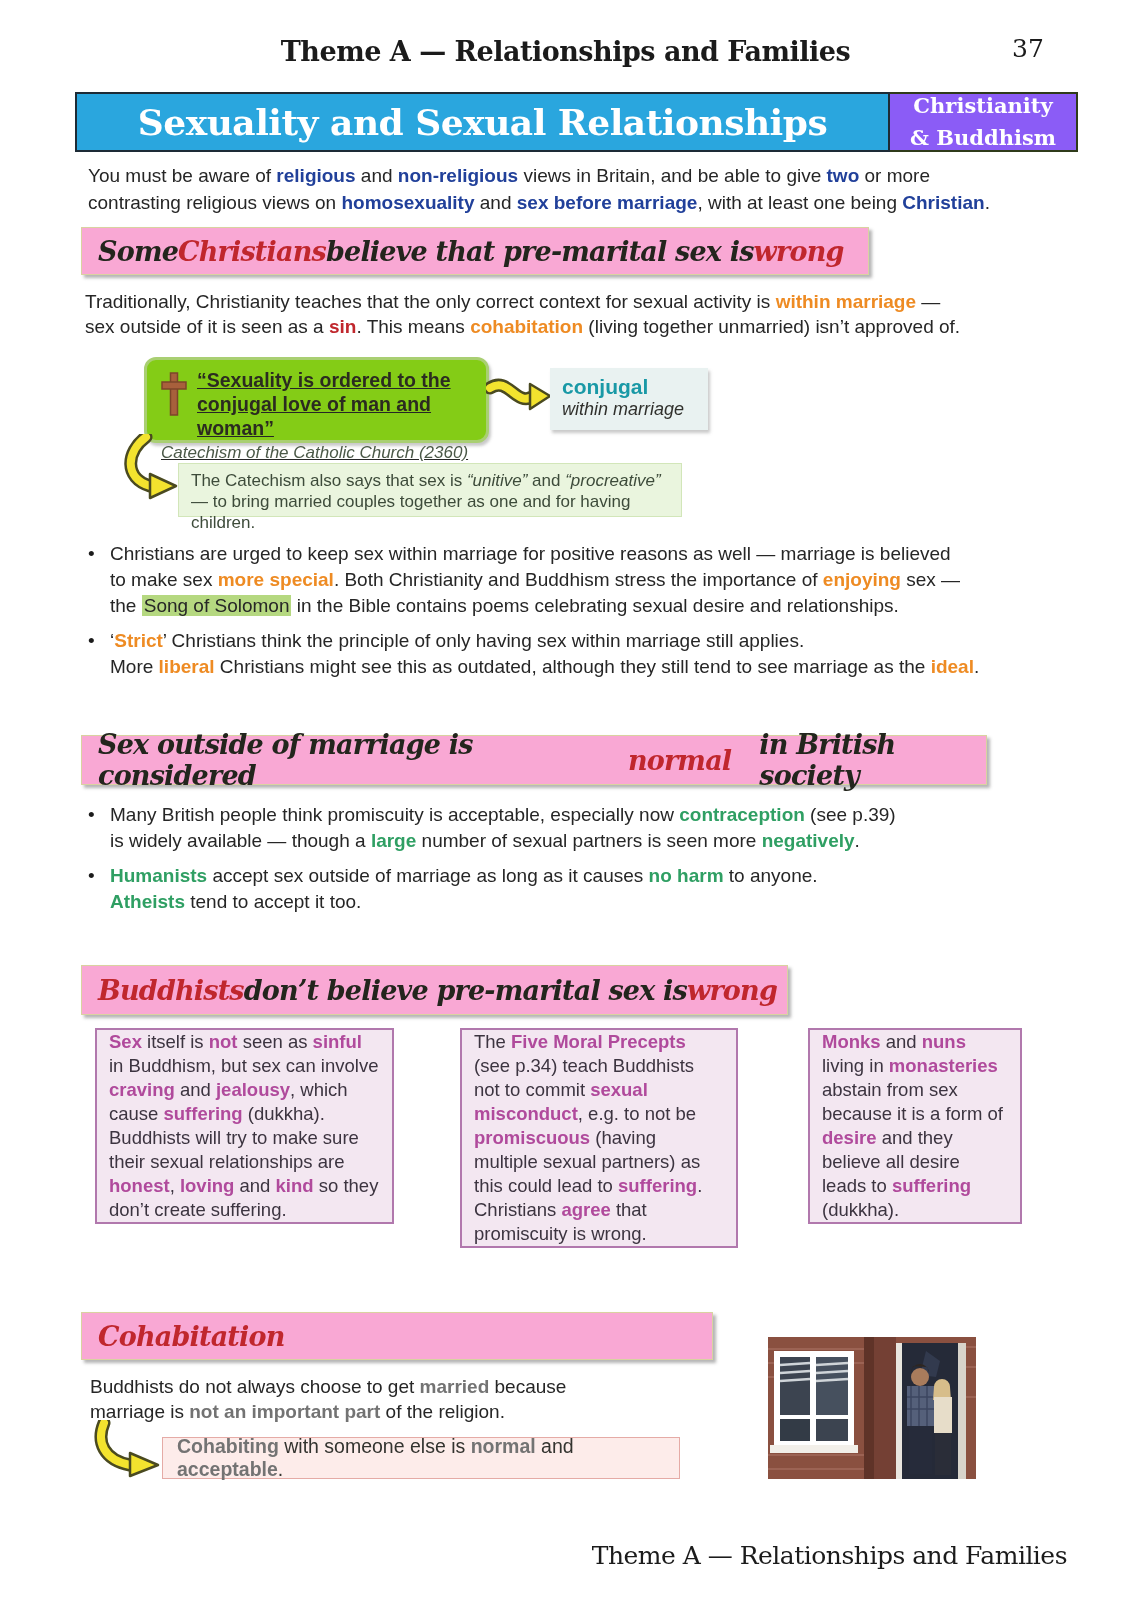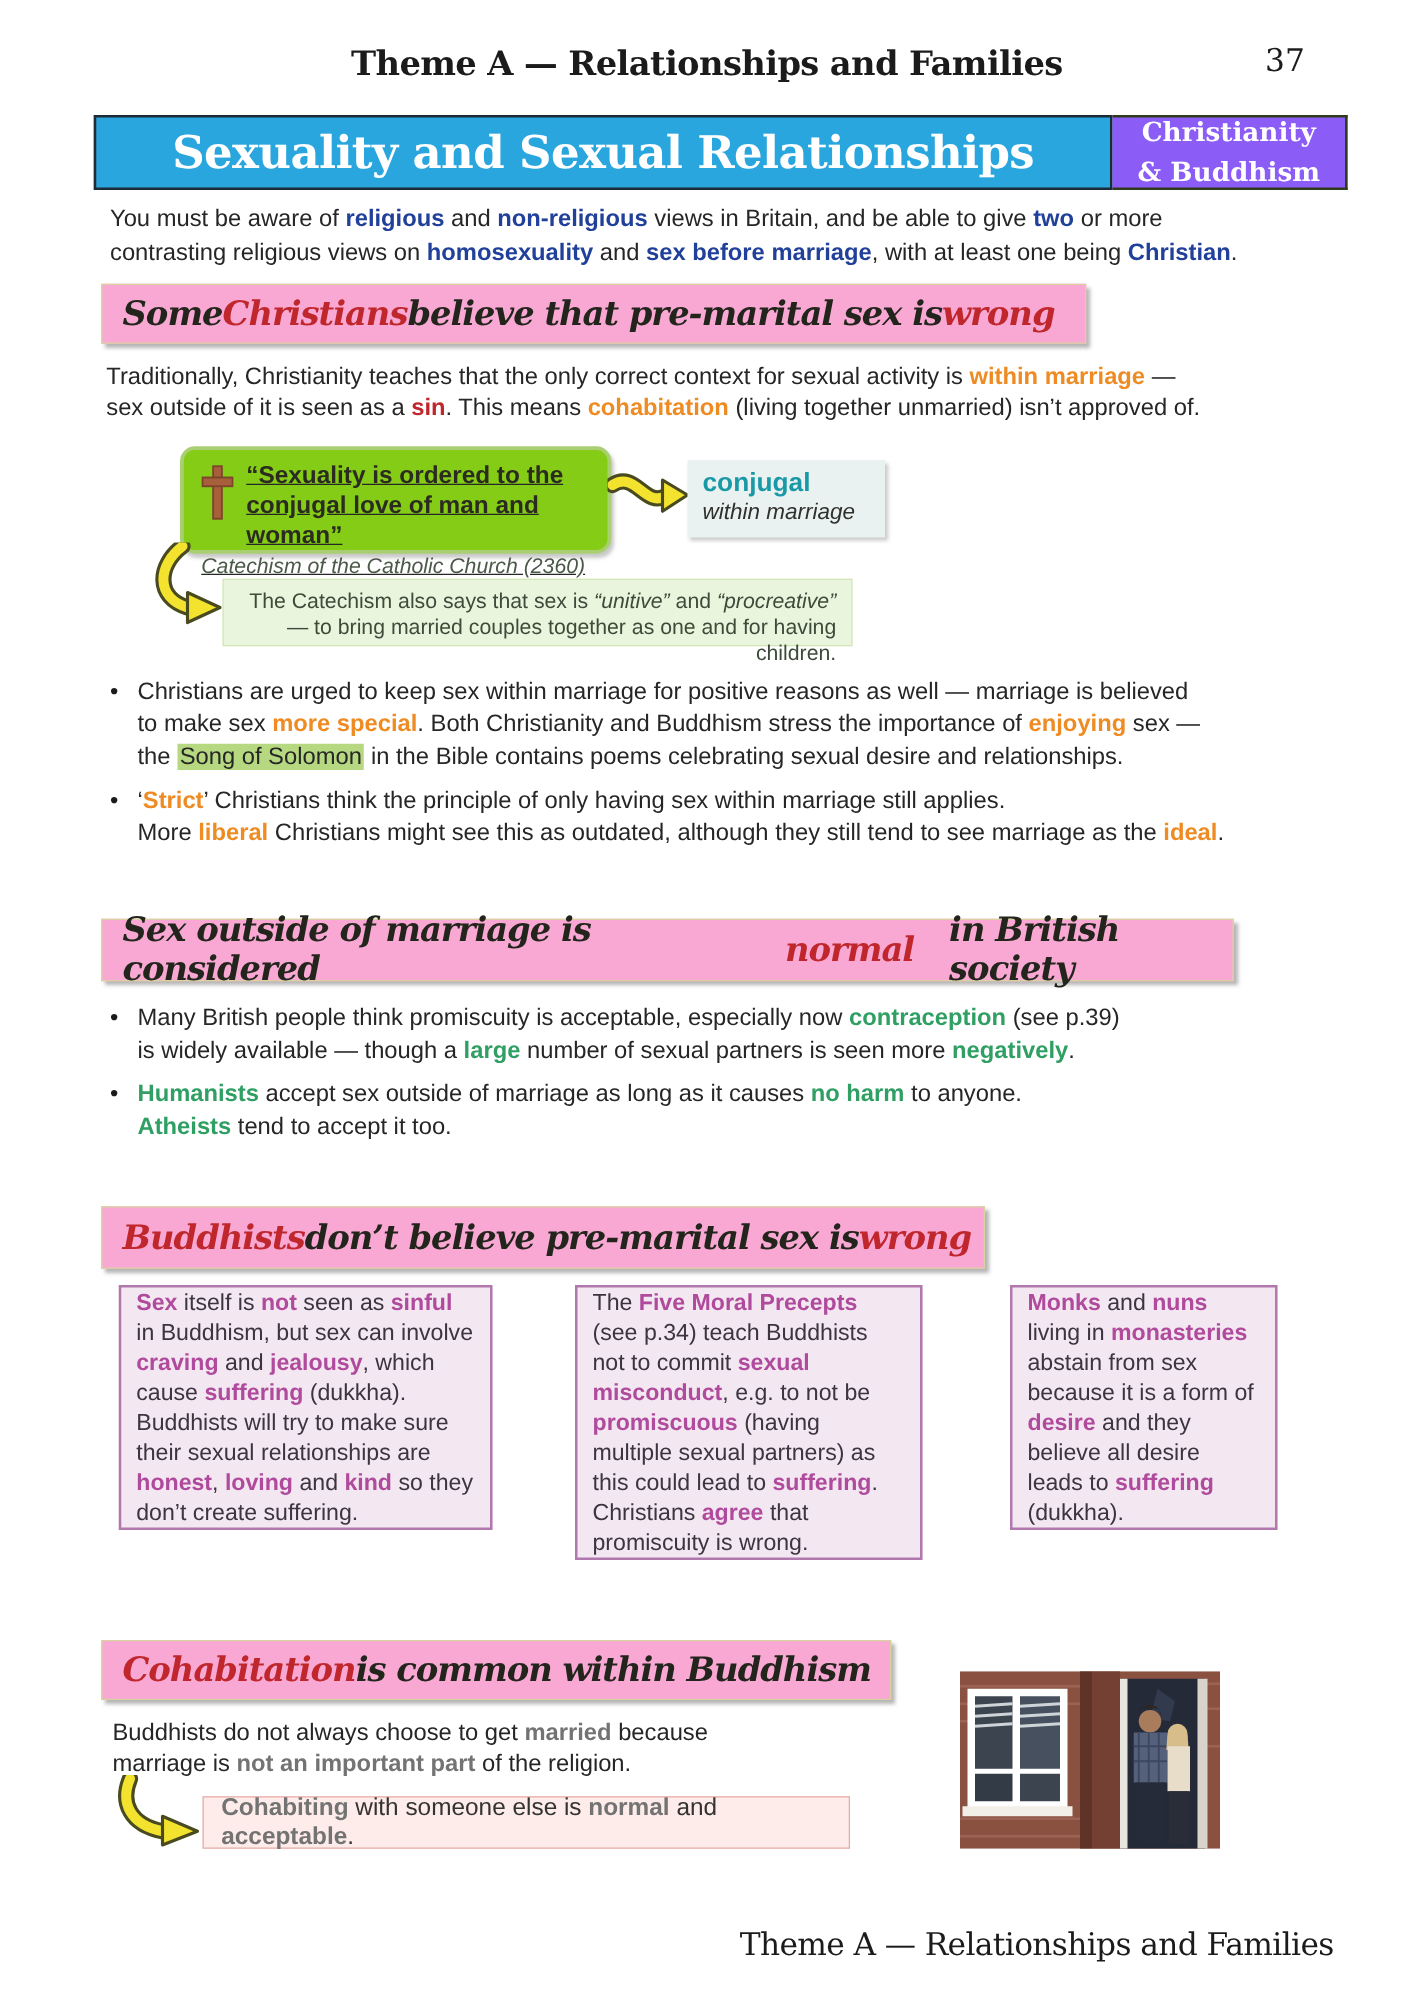--- a/index.html
+++ b/index.html
@@ -37,21 +37,21 @@
              border:3px solid #a9cf72;border-radius:12px;box-shadow:2px 3px 3px rgba(100,100,100,0.35);
              box-sizing:border-box;padding:8px 12px 6px 14px;text-decoration:underline;}
   .quote-lines{margin-left:36px;font-weight:bold;font-size:19.5px;line-height:24px;color:#2b2b20;}
   .quote-src{font-style:italic;font-size:17px;color:#4b5948;margin-top:3px;}
   .cross{position:absolute;left:14px;top:12px;}
   .conj-box{position:absolute;left:550px;top:368px;width:158px;height:62px;background:#e9f2f1;
             box-shadow:2px 3px 3px rgba(100,100,100,0.35);box-sizing:border-box;padding:7px 12px;}
   .conj-term{color:#1999a6;font-weight:bold;font-size:21px;line-height:23px;}
   .conj-meaning{font-style:italic;font-size:18px;color:#30302c;line-height:22px;}
   .cat-note{position:absolute;left:178px;top:463px;width:504px;height:54px;background:#eaf5de;border:1px solid #d2e6b9;
-            box-sizing:border-box;padding:6px 12px;font-size:17px;line-height:21px;color:#3d4b3a;text-align:right;}
+            box-sizing:border-box;padding:6px 12px;font-size:17px;line-height:21px;color:#3d4b3a;}
   
   .bullets{position:absolute;}
   .bullet{display:flex;margin-bottom:9px;}
   .bullet .dot{width:22px;font-size:19px;line-height:26px;color:#1b1b1b;}
   .bullet .txt{font-size:19px;line-height:26px;}
   
   .pbox{position:absolute;background:#f3e7f1;border:2px solid #b178ad;box-sizing:border-box;
         padding:0 12px;font-size:18.5px;line-height:24px;color:#3c3440;}
   
   .pink-note{position:absolute;left:162px;top:1437px;width:518px;height:42px;background:#fdecea;border:1.5px solid #e5aba6;
@@ -157,21 +157,20 @@
       <span> don’t believe pre-marital sex is </span>
       <span class="seg-red">wrong</span>
     </div>
 
   <div class="pbox" style="left:95px;top:1028px;width:299px;"><span class="seg-mag">Sex</span><span> itself is </span><span class="seg-mag">not</span><span> seen as </span><span class="seg-mag">sinful</span><span> in Buddhism, but sex can involve </span><span class="seg-mag">craving</span><span> and </span><span class="seg-mag">jealousy</span><span>, which cause </span><span class="seg-mag">suffering</span><span> (dukkha). Buddhists will try to make sure their sexual relationships are </span><span class="seg-mag">honest</span><span>, </span><span class="seg-mag">loving</span><span> and </span><span class="seg-mag">kind</span><span> so they don’t create suffering.</span></div>
   <div class="pbox" style="left:460px;top:1028px;width:278px;"><span>The </span><span class="seg-mag">Five Moral Precepts</span><span> (see p.34) teach Buddhists not to commit </span><span class="seg-mag">sexual misconduct</span><span>, e.g. to not be </span><span class="seg-mag">promiscuous</span><span> (having multiple sexual partners) as this could lead to </span><span class="seg-mag">suffering</span><span>.  Christians </span><span class="seg-mag">agree</span><span> that promiscuity is wrong.</span></div>
   <div class="pbox" style="left:808px;top:1028px;width:214px;"><span class="seg-mag">Monks</span><span> and </span><span class="seg-mag">nuns</span><span> living in </span><span class="seg-mag">monasteries</span><span> abstain from sex because it is a form of </span><span class="seg-mag">desire</span><span> and they believe all desire leads to </span><span class="seg-mag">suffering</span><span> (dukkha).</span></div>
 
   <div class="sec-head" style="top:1312px;left:81px;width:632px;height:48px;">
       <span class="seg-red">Cohabitation</span>
-      <span> is common within Buddhism</span>
     </div>
 
   <div class="abs body-text" style="top:1374px;left:90px;width:620px;"><span>Buddhists do not always choose to get </span><span class="seg-pink">married</span><span> because</span><br><span>marriage is </span><span class="seg-pink">not an important part</span><span> of the religion.</span></div>
 
   <svg class="abs" style="left:92px;top:1420px;" width="80" height="60" viewBox="0 0 80 60">
     <path d="M12,3 C4,22 12,40 38,45" fill="none" stroke="#4a4a20" stroke-width="13" stroke-linecap="round"></path>
     <path d="M12,3 C4,22 12,40 38,45" fill="none" stroke="#f3e32e" stroke-width="8" stroke-linecap="round"></path>
     <polygon points="38,33 66,45 38,56" fill="#f3e32e" stroke="#4a4a20" stroke-width="2.5" stroke-linejoin="round"></polygon>
   </svg>
 

